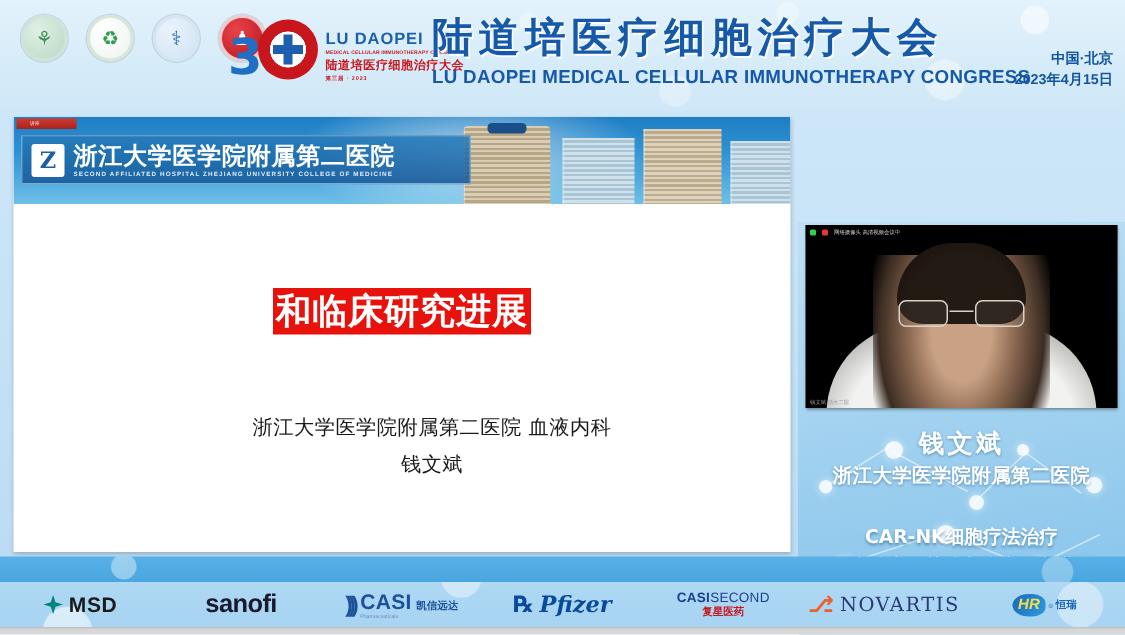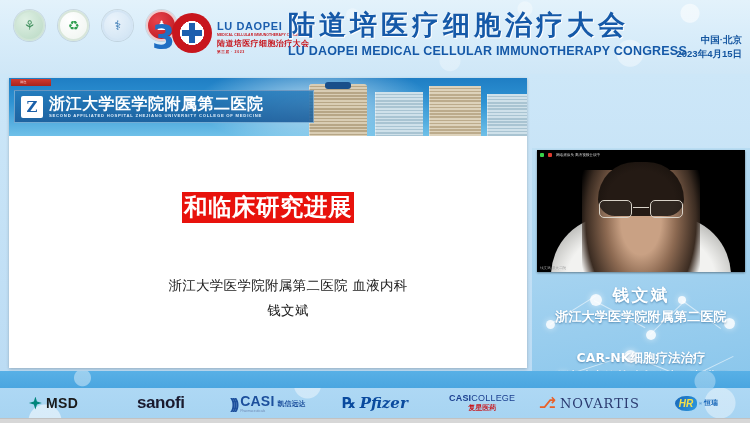--- a/index.html
+++ b/index.html
@@ -531,21 +531,21 @@
     </div>
 
     <div class="sp sp-pfizer">
       <span class="p-ico">℞</span>
       <div class="p-tx">Pfizer</div>
     </div>
 
     <div class="sp sp-fosun">
       <div style="display:flex;flex-direction:column;align-items:center;">
         <div class="f-tx">
-          <span>CASI</span><span class="lt">COLLEGE</span>
+          <span>CASI</span><span class="lt">SECOND</span>
         </div>
         <div class="f-cn">复星医药</div>
       </div>
     </div>
 
     <div class="sp sp-nov">
       <span class="n-ico">⎇</span>
       <div class="n-tx">NOVARTIS</div>
     </div>
 

